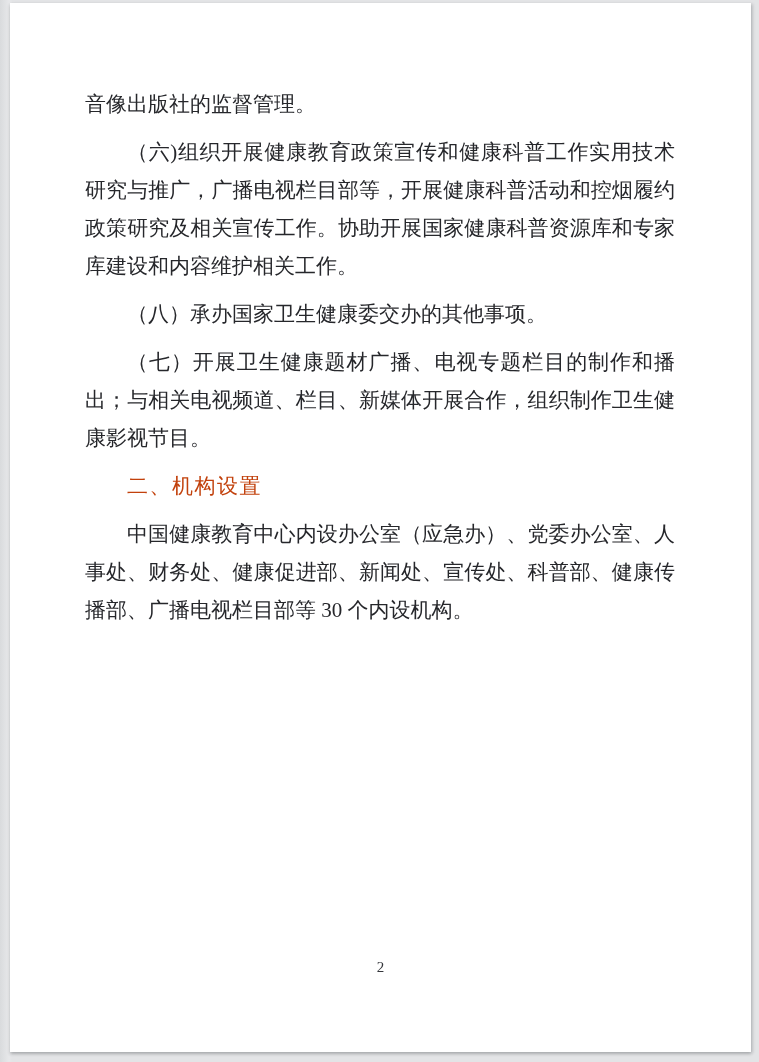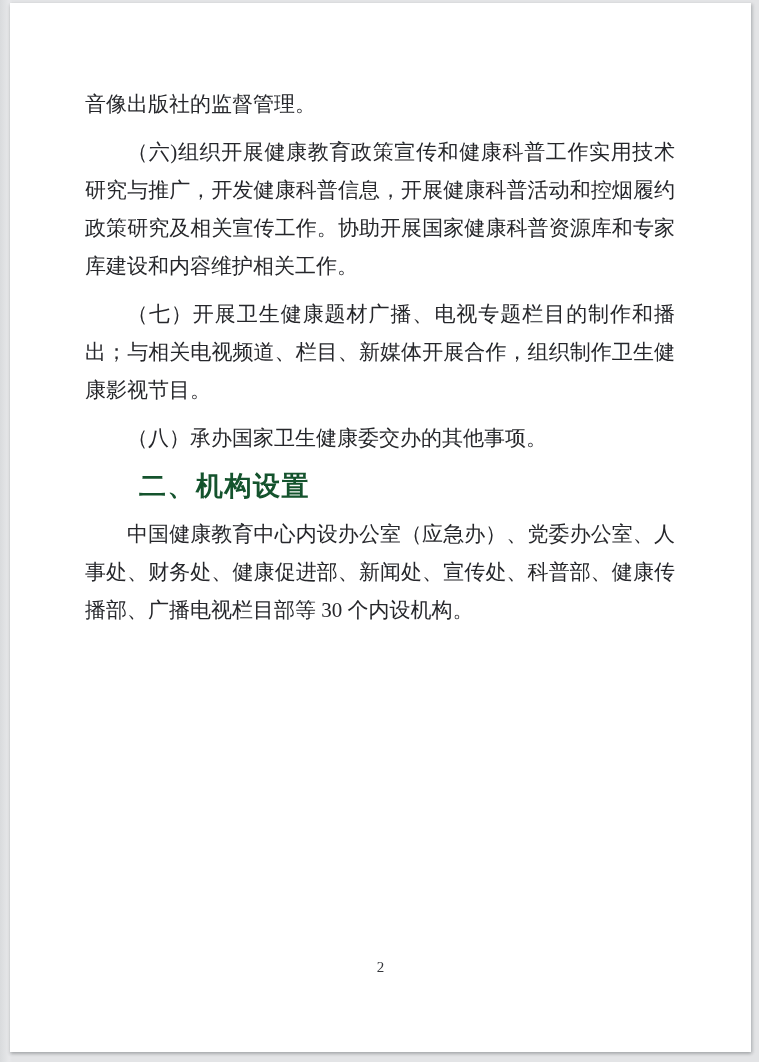--- a/index.html
+++ b/index.html
@@ -38,23 +38,23 @@
   }
   .para {
     margin: 0 0 10px 0;
     text-indent: 2em;
   }
   .para.no-indent {
     text-indent: 0;
   }
   .heading {
     font-family: "Liberation Sans", "DejaVu Sans", sans-serif;
-    font-size: 27px;
-    font-weight: bold;
-    color: #14532d;
+    font-size: 21px;
+    font-weight: normal;
+    color: #c2410c;
     margin: 0 0 10px 0;
     text-indent: 2em;
     letter-spacing: 1.5px;
     line-height: 38px;
   }
   .page-number {
     position: absolute;
     left: 0;
     right: 0;
     top: 956px;
@@ -64,21 +64,21 @@
     color: #34363b;
   }
 </style>
 </head>
 <body>
 
 <div class="viewport">
   <div class="page">
     <div class="doc-body">
       <p class="para no-indent">音像出版社的监督管理。</p>
-      <p class="para">（六)组织开展健康教育政策宣传和健康科普工作实用技术研究与推广，开发健康科普信息，开展健康科普活动和控烟履约政策研究及相关宣传工作。协助开展国家健康科普资源库和专家库建设和内容维护相关工作。</p>
+      <p class="para">（六)组织开展健康教育政策宣传和健康科普工作实用技术研究与推广，广播电视栏目部等，开展健康科普活动和控烟履约政策研究及相关宣传工作。协助开展国家健康科普资源库和专家库建设和内容维护相关工作。</p>
+      <p class="para">（八）承办国家卫生健康委交办的其他事项。</p>
       <p class="para">（七）开展卫生健康题材广播、电视专题栏目的制作和播出；与相关电视频道、栏目、新媒体开展合作，组织制作卫生健康影视节目。</p>
-      <p class="para">（八）承办国家卫生健康委交办的其他事项。</p>
       <h2 class="heading">二、机构设置</h2>
       <p class="para">中国健康教育中心内设办公室（应急办）、党委办公室、人事处、财务处、健康促进部、新闻处、宣传处、科普部、健康传播部、广播电视栏目部等 30 个内设机构。</p>
     </div>
     <div class="page-number">2</div>
   </div>
 </div>
 
 </body></html>

